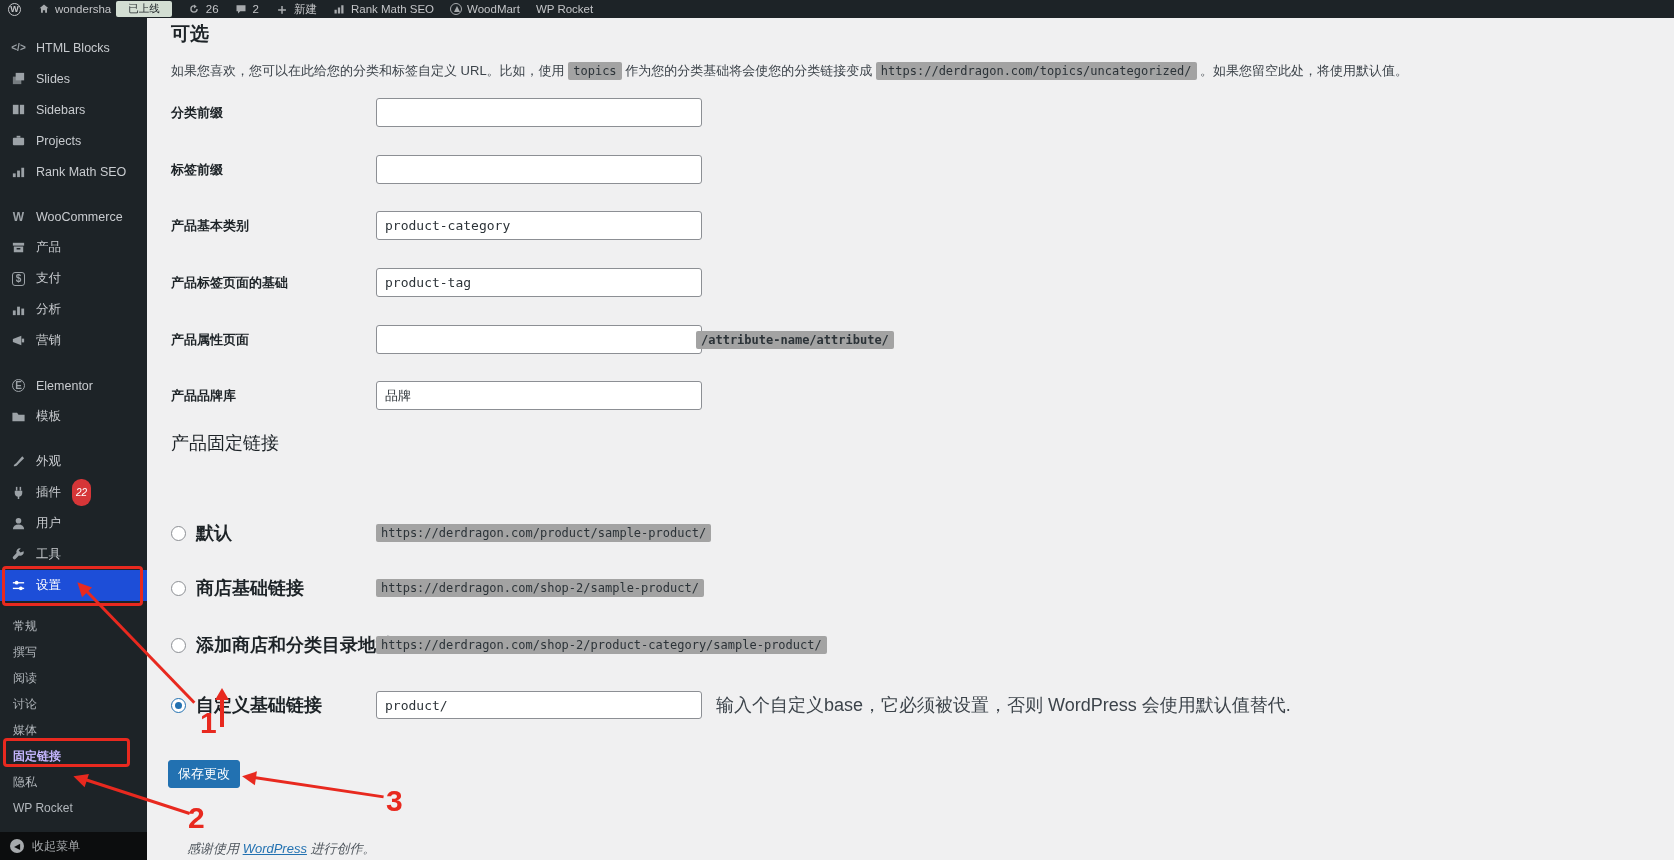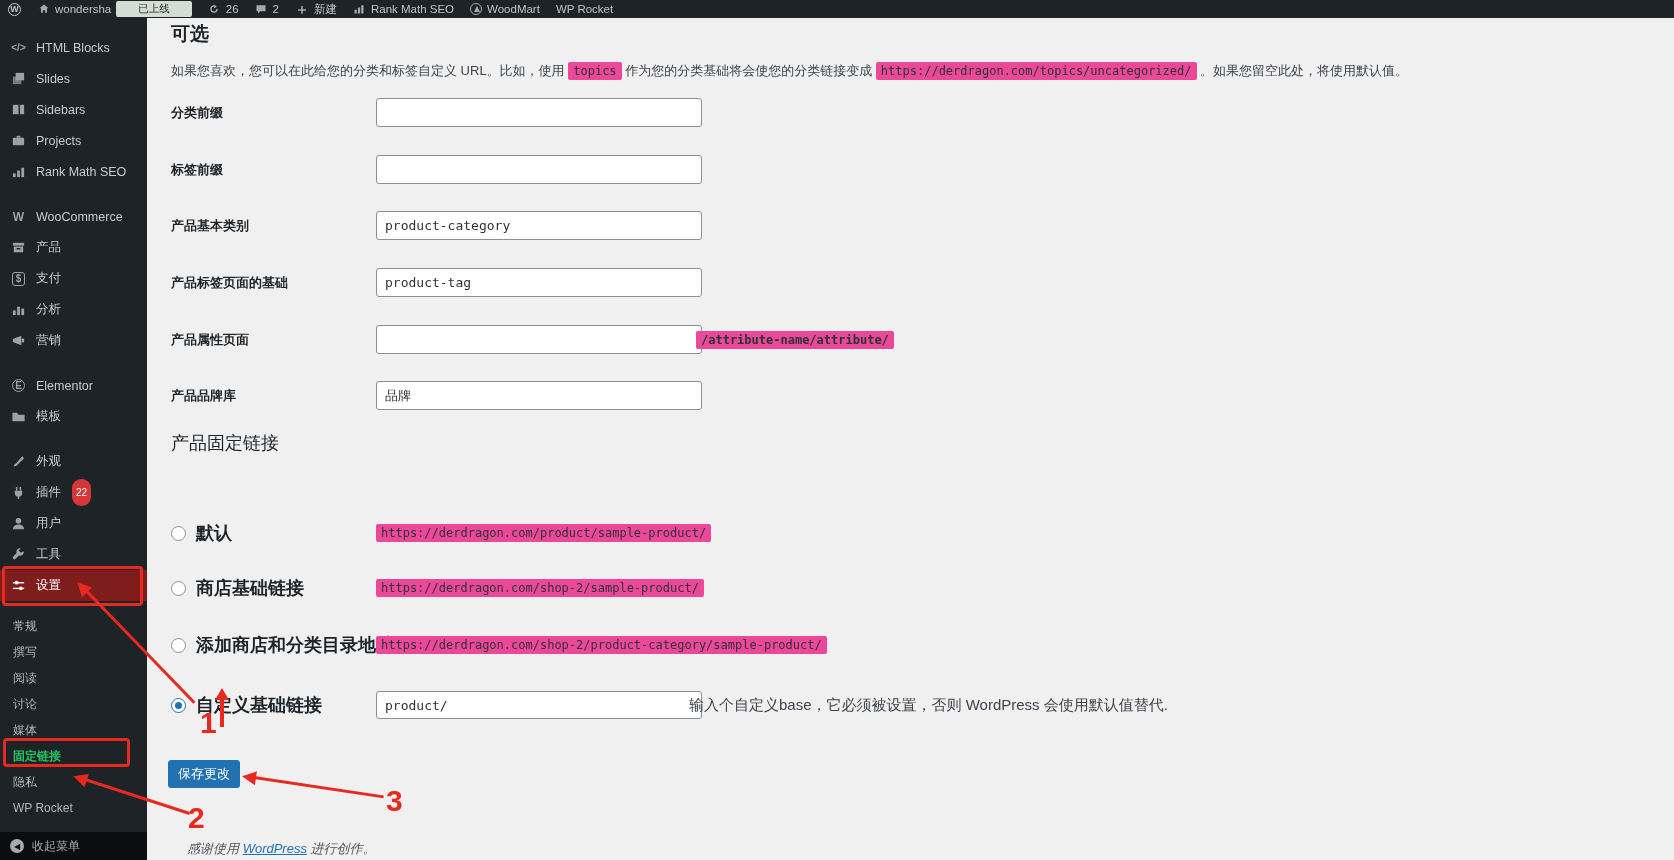--- a/index.html
+++ b/index.html
@@ -8,67 +8,67 @@
   code,.code,.finput,.example,.suffix { font-family:"DejaVu Sans Mono","Liberation Mono",monospace; }
 
   
   #adminbar { position:absolute; left:0; top:0; width:1674px; height:18px; background:#1d2327;
     display:flex; align-items:center; gap:16px; padding-left:8px; color:#c3c4c7; font-size:11.5px; z-index:30; }
   .ab-item { display:flex; align-items:center; gap:5px; height:18px; white-space:nowrap; cursor:pointer; }
   .ab-icon { display:inline-flex; width:13px; height:13px; align-items:center; justify-content:center; color:#a7aaad; }
   .ab-icon svg { width:12px; height:12px; fill:currentColor; }
   .wp-circle { width:13px; height:13px; border:1.3px solid #c3c4c7; border-radius:50%;
     font-size:9px; font-weight:bold; color:#c3c4c7; display:flex; align-items:center; justify-content:center; line-height:1; }
-  .live-badge { background:#d3ded3; color:#1d2327; font-size:10.5px; padding:1px 22px; border-radius:2px; }
+  .live-badge { background:#d3ded3; color:#1d2327; font-size:10.5px; padding:1px 12px; border-radius:2px; }
   .plus-glyph { font-size:14px; font-weight:bold; color:#a7aaad; line-height:1; }
   .wm-circle { width:12px; height:12px; border:1.4px solid #a7aaad; border-radius:50%; position:relative; }
   .wm-circle::after { content:""; position:absolute; left:3px; top:2px; border-left:3px solid transparent;
     border-right:3px solid transparent; border-bottom:6px solid #a7aaad; }
 
   
   #sidebar { position:absolute; left:0; top:18px; width:147px; height:842px; background:#1d2327; z-index:10; }
   .menu { padding-top:14px; }
   .mi { display:flex; align-items:center; gap:9px; height:31px; padding-left:10px;
     font-size:12.5px; color:#c8cbcf; cursor:pointer; white-space:nowrap; }
   .mi .ic { width:17px; min-width:17px; height:17px; display:flex; align-items:center; justify-content:center; color:#9ca2a7; }
   .mi .ic svg { width:15px; height:15px; fill:currentColor; }
   .mi .ic .glyph { font-size:10px; font-weight:bold; color:#9ca2a7; line-height:1; }
   .mi.gap { margin-top:14px; }
-  .mi.active { background:#7f1d1d; color:#fff; }
+  .mi.active { background:#1d4ed8; color:#fff; }
   .mi.active .ic, .mi.active .ic .glyph { color:#fff; }
   .badge-count { background:#d63638; color:#fff; font-size:10px; min-width:16px; height:27px; border-radius:9px;
-    display:inline-flex; align-items:center; justify-content:center; padding:0 4px; margin-left:2px; }
+    display:inline-flex; align-items:center; justify-content:center; padding:0 4px; margin-left:2px;font-style:italic; }
   .submenu { padding:12px 0 0 0; }
   .smi { height:26px; display:flex; align-items:center; padding-left:13px; font-size:12px; color:#b2b7bc; cursor:pointer; }
-  .smi.current { color:#22c55e; font-weight:bold; }
+  .smi.current { color:#c4b5fd; font-weight:bold; }
   #collapse { position:absolute; left:0; bottom:0; width:147px; height:28px; background:#0c0d0e;
     display:flex; align-items:center; gap:8px; padding-left:10px; color:#a7aaad; font-size:12px; cursor:pointer; }
   .collapse-circle { width:14px; height:14px; border-radius:50%; background:#a7aaad; color:#0c0d0e;
     font-size:8px; display:flex; align-items:center; justify-content:center; }
 
   
   #content { position:absolute; left:147px; top:18px; right:0; bottom:0; background:#f0f0f1; color:#3c434a; }
   .h-optional { position:absolute; left:24px; top:3px; font-size:19px; font-weight:bold; color:#1d2327; }
   .h-permalink { position:absolute; left:24px; top:413px; font-size:18px; font-weight:normal; color:#1d2327; }
   .desc { position:absolute; left:24px; font-size:13px; color:#3c434a; white-space:nowrap; }
-  .desc .code, .example, .suffix { background:#ec4899; color:#2c3338; font-size:12px; padding:2px 5px; border-radius:2px; }
+  .desc .code, .example, .suffix { background:#a3a3a3; color:#2c3338; font-size:12px; padding:2px 5px; border-radius:2px; }
   .frow { position:absolute; left:24px; height:29px; display:flex; align-items:center; }
   .flabel { position:absolute; left:0; width:200px; font-size:13px; font-weight:600; color:#1d2327; }
   .finput { position:absolute; left:205px; width:326px; height:29px; border:1px solid #8c8f94; border-radius:3px;
     background:#fff; font-size:13px; color:#2c3338; padding:0 8px; }
   .suffix { position:absolute; left:525px; white-space:nowrap;font-weight:bold; }
   .rrow { position:absolute; left:24px; height:30px; display:flex; align-items:center; }
   .radio { position:absolute; left:0; width:15px; height:15px; border:1px solid #8c8f94; border-radius:50%; background:#fff; cursor:pointer; }
   .radio.checked { border-color:#2271b1; }
   .radio.checked::after { content:""; position:absolute; left:3px; top:3px; width:7px; height:7px; border-radius:50%; background:#2271b1; }
   .rlabel { position:absolute; left:25px; font-size:18px; font-weight:600; color:#1d2327; white-space:nowrap; }
   .example { position:absolute; left:205px; white-space:nowrap; }
   .rinput { position:absolute; left:205px; width:326px; height:28px; border:1px solid #8c8f94; border-radius:3px;
     background:#fff; font-size:13px; color:#2c3338; padding:0 8px; font-family:"DejaVu Sans Mono",monospace; }
-  .rhint { position:absolute; left:518px; font-size:15px; color:#3c434a; white-space:nowrap;text-align:right; }
+  .rhint { position:absolute; left:545px; font-size:18px; color:#3c434a; white-space:nowrap;text-align:right; }
   .save-btn { position:absolute; left:21px; top:742px; width:72px; height:28px; background:#2271b1; color:#fff;
     border:1px solid #2271b1; border-radius:3px; font-size:13px; cursor:pointer; font-family:inherit; }
   .footer { position:absolute; left:40px; top:822px; font-size:13px; font-style:italic; color:#50575e; }
   .footer .link { color:#2271b1; text-decoration:underline; cursor:pointer; }
 
   
   .ann { position:absolute; z-index:40; pointer-events:none; }
   .ann-box { border:3px solid #e8291f; border-radius:4px; }
   .ann-line { height:3px; background:#e8291f; transform-origin:0 50%; }
   .ann-line::before { content:""; position:absolute; left:-12px; top:50%; transform:translateY(-50%);

